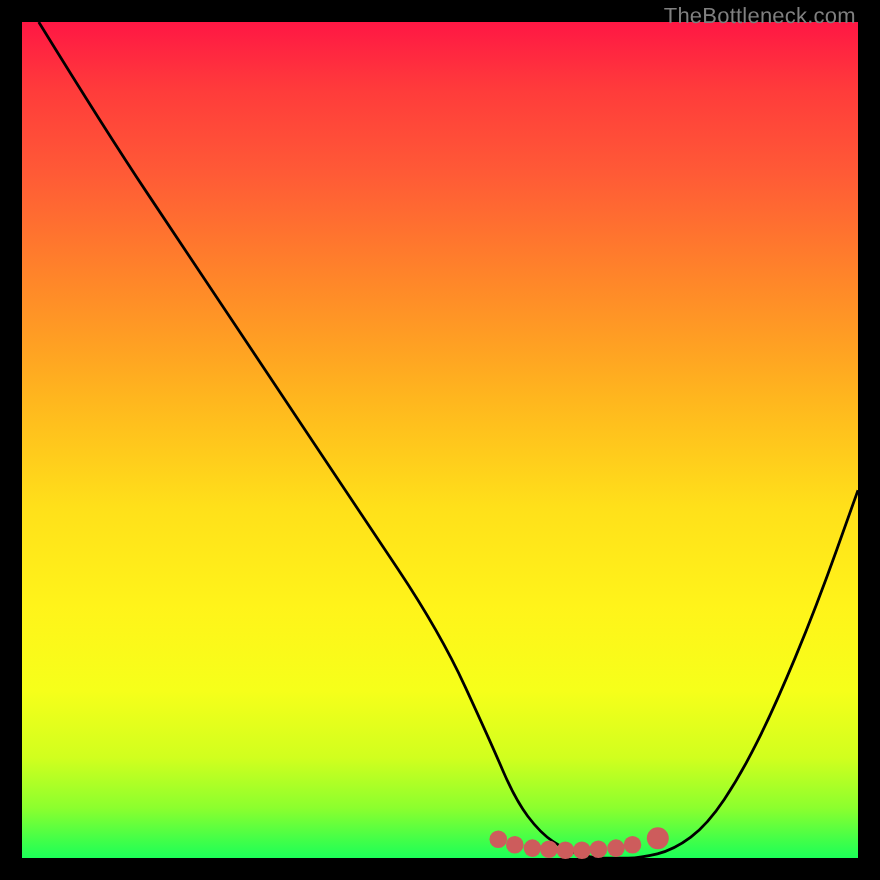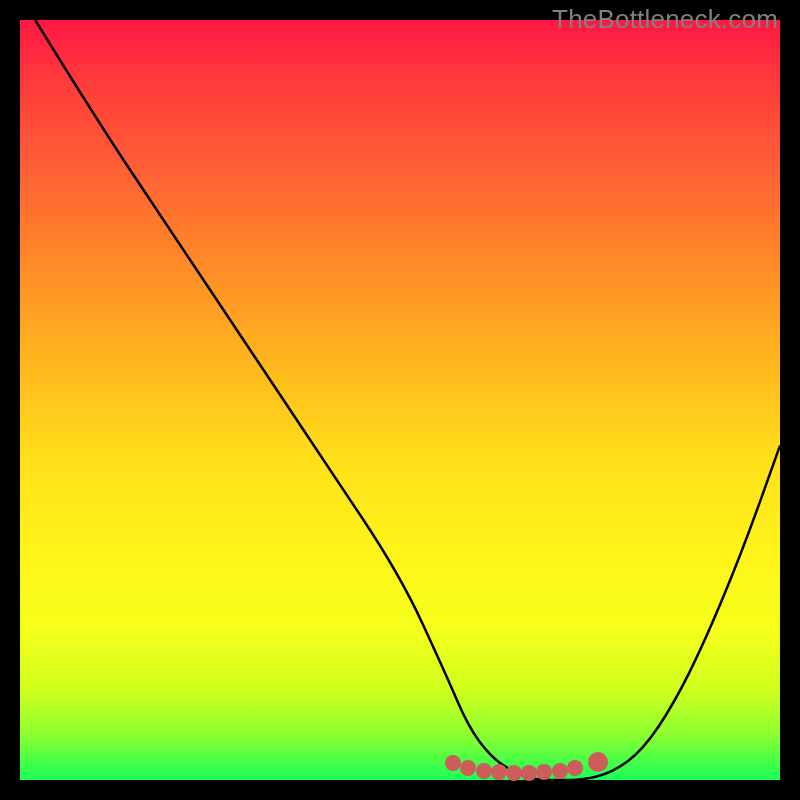--- a/index.html
+++ b/index.html
@@ -23,21 +23,21 @@
       #d1ff1e 88%,
       #8cff2e 94%,
       #3fff4a 98%,
       #1cff58 100%
     );
   }
   .watermark {
     position: absolute;
     top: 4px;
     right: 22px;
-    font-size: 26px;
+    font-size: 20px;
     color: #808080;
     font-weight: 500;
     letter-spacing: 0.2px;
     z-index: 5;
   }
   svg.curve {
     position: absolute;
     left: 0;
     top: 0;
     width: 760px;

